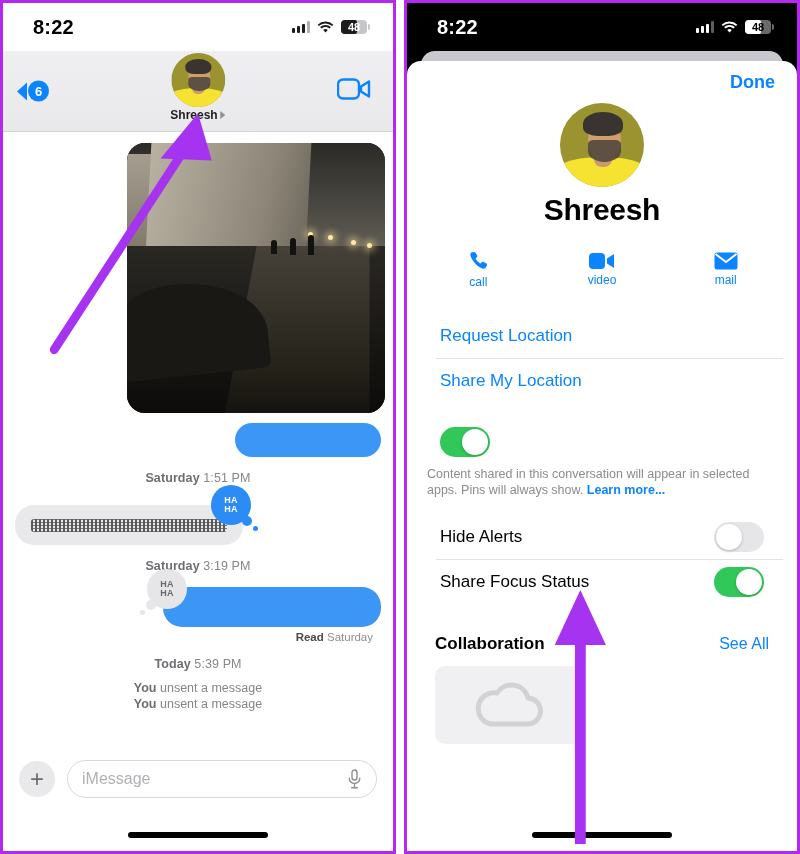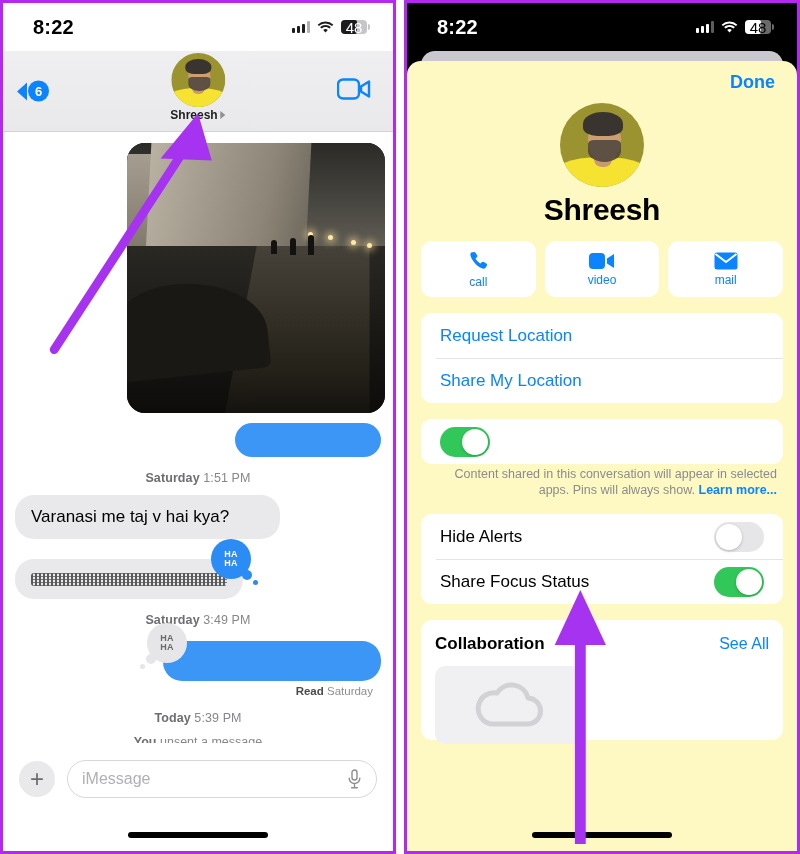--- a/index.html
+++ b/index.html
@@ -79,22 +79,22 @@
     justify-content: center;
   }
   .batt .fill {
     position: absolute;
     left: 0; top: 0; bottom: 0;
     width: 62%;
     border-radius: 4px 2px 2px 4px;
   }
   .batt .pct {
     position: relative;
-    font-size: 15px;
-    font-weight: normal;
+    font-size: 11px;
+    font-weight: bold;
     letter-spacing: -0.2px;
   }
   .batt .nub {
     position: absolute;
     right: -3px;
     top: 4px;
     width: 2px;
     height: 6px;
     border-radius: 0 2px 2px 0;
   }
@@ -376,24 +376,23 @@
     top: 48px;
     left: 14px; right: 14px;
     height: 36px;
     border-radius: 14px 14px 0 0;
     background: #c9c9cd;
   }
   .sheet {
     position: absolute;
     top: 58px;
     left: 0; right: 0; bottom: 0;
-    background: #fef9c3;
+    background: #ffffff;
     border-radius: 14px 14px 0 0;
     overflow: hidden;
-    text-align: right;
   }
   .sheet-top {
     height: 42px;
     display: flex;
     align-items: center;
     justify-content: flex-end;
     padding-right: 22px;
   }
   .done-btn {
     color: #0a84ff;
@@ -677,43 +676,37 @@
         <div class="bubble me" style="height:34px;width:146px">
           <span class="tail-patch"></span>
         </div>
       </div>
 
       <div class="ts">
         <b>Saturday</b>
         <span>1:51 PM</span>
       </div>
 
-      <div style="position:relative">
-        <div class="bubble them">
-          <span>Varanasi me taj v hai kya?</span>
-          <span class="tail-patch"></span>
-        </div>
-      </div>
 
       <div style="position:relative;margin-top:20px">
         <div class="bubble them" style="width:228px;height:40px;display:flex;align-items:center">
           <span class="redacted" style="width:196px"></span>
           <span class="tail-patch"></span>
         </div>
         <div class="tapback blue" style="left:196px;top:-20px">
           <span class="dot1"></span>
             <span class="dot2"></span>
           <span>HA</span>
           <span>HA</span>
         </div>
       </div>
 
       <div class="ts">
         <b>Saturday</b>
-        <span>3:49 PM</span>
+        <span>3:19 PM</span>
       </div>
 
       <div style="position:relative;margin-top:14px">
         <div class="bubble me" style="height:40px;width:218px">
           <span class="tail-patch"></span>
         </div>
         <div class="tapback gray" style="left:132px;top:-18px">
           <span class="dot1"></span>
             <span class="dot2"></span>
           <span>HA</span>

